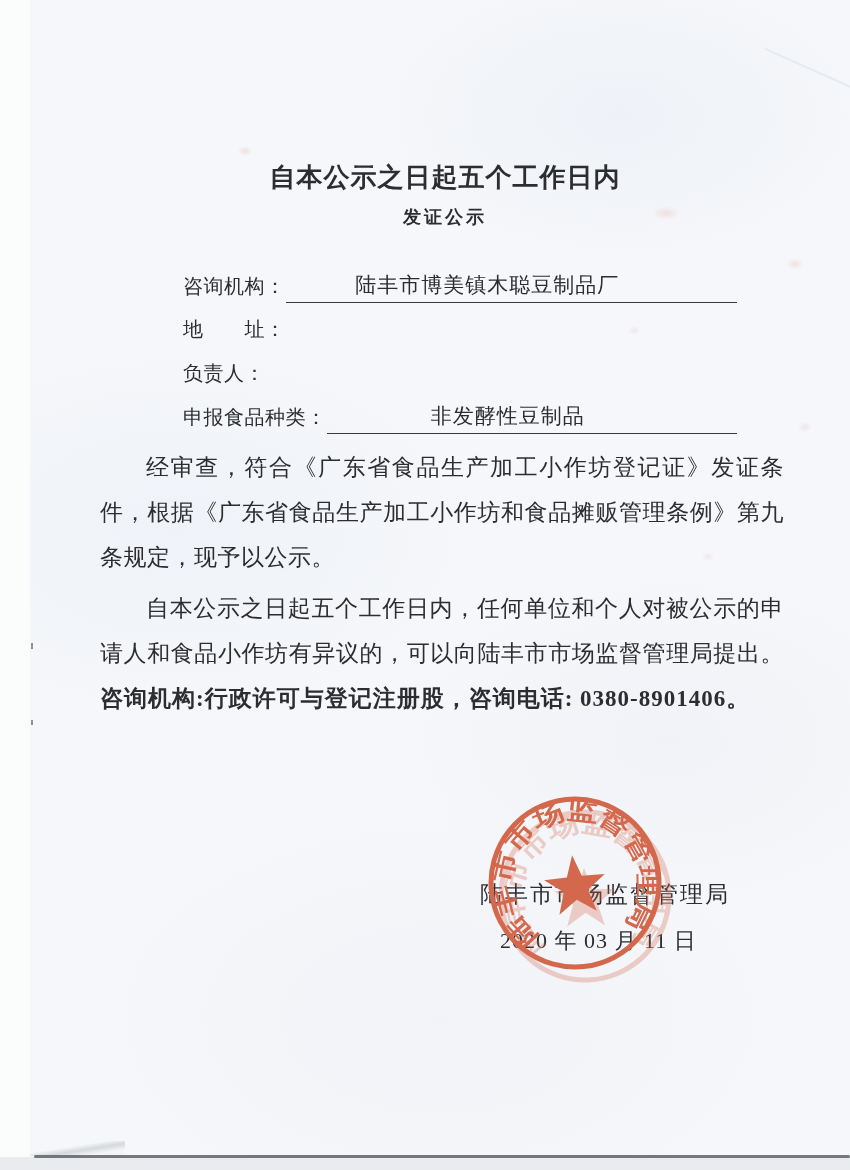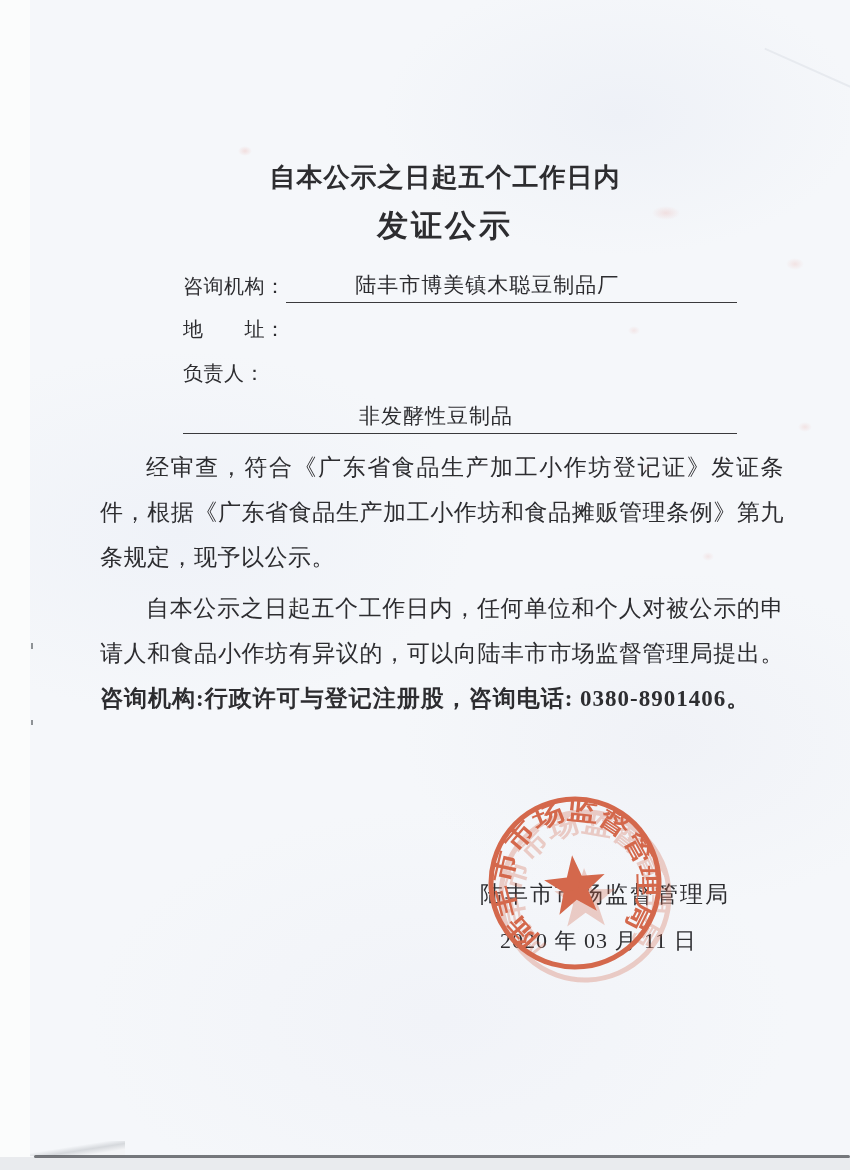--- a/index.html
+++ b/index.html
@@ -21,21 +21,21 @@
       #f5f7fa;
   }
   .bottom-shadow{position:absolute;left:34px;top:1155px;width:816px;height:3px;background:#55585c;opacity:.8;border-radius:2px;}
   .fold{position:absolute;left:30px;top:1141px;width:95px;height:15px;
     background:linear-gradient(to bottom right, rgba(216,218,221,0) 40%, rgba(210,213,217,.9) 58%, rgba(243,244,246,1) 78%);}
   .crease-tr{position:absolute;left:760px;top:70px;width:110px;height:2px;background:#e7eaef;transform:rotate(24deg);}
 
   .title1{position:absolute;left:40px;top:160px;width:810px;text-align:center;
     font-size:26px;font-weight:700;letter-spacing:1px;}
   .title2{position:absolute;left:40px;top:205px;width:810px;text-align:center;
-    font-size:31px;font-weight:700;letter-spacing:3px;}
+    font-size:18px;font-weight:700;letter-spacing:3px;}
 
   .field-row{position:absolute;left:183px;width:554px;height:42px;
     display:flex;align-items:flex-end;font-size:21px;}
   .flabel{white-space:pre;padding-bottom:3px;letter-spacing:0.5px;font-size:20px;}
   .fvalue{flex:1;text-align:center;border-bottom:1.7px solid #3a3a3c;
     padding-bottom:3px;padding-right:48px;letter-spacing:1px;margin-top:40px;}
 
   .para{position:absolute;left:92px;width:684px;margin:8px;
     font-size:23px;line-height:45px;text-align:justify;text-indent:2em;
     letter-spacing:0.5px;}
@@ -65,20 +65,21 @@
     <span class="flabel">咨询机构：</span>
     <span class="fvalue">陆丰市博美镇木聪豆制品厂</span>
   </div>
   <div class="field-row" style="top:304px">
     <span class="flabel">地　　址：</span>
   </div>
   <div class="field-row" style="top:348px">
     <span class="flabel">负责人：</span>
   </div>
   <div class="field-row" style="top:392px">
+    <span class="flabel">申报食品种类：</span>
     <span class="fvalue">非发酵性豆制品</span>
   </div>
 
   <p class="para" style="top:437px"><span>经审查，符合《广东省食品生产加工小作坊登记证》发证条件，根据《广东省食品生产加工小作坊和食品摊贩管理条例》第九条规定，现予以公示。</span></p>
 
   <p class="para" style="top:578px"><span>自本公示之日起五个工作日内，任何单位和个人对被公示的申请人和食品小作坊有异议的，可以向陆丰市市场监督管理局提出。</span><b>咨询机构:行政许可与登记注册股，咨询电话: 0380-8901406。</b></p>
 
   <div class="sig-org">陆丰市市场监督管理局</div>
   <div class="sig-date">2020 年 03 月 11 日</div>
 

